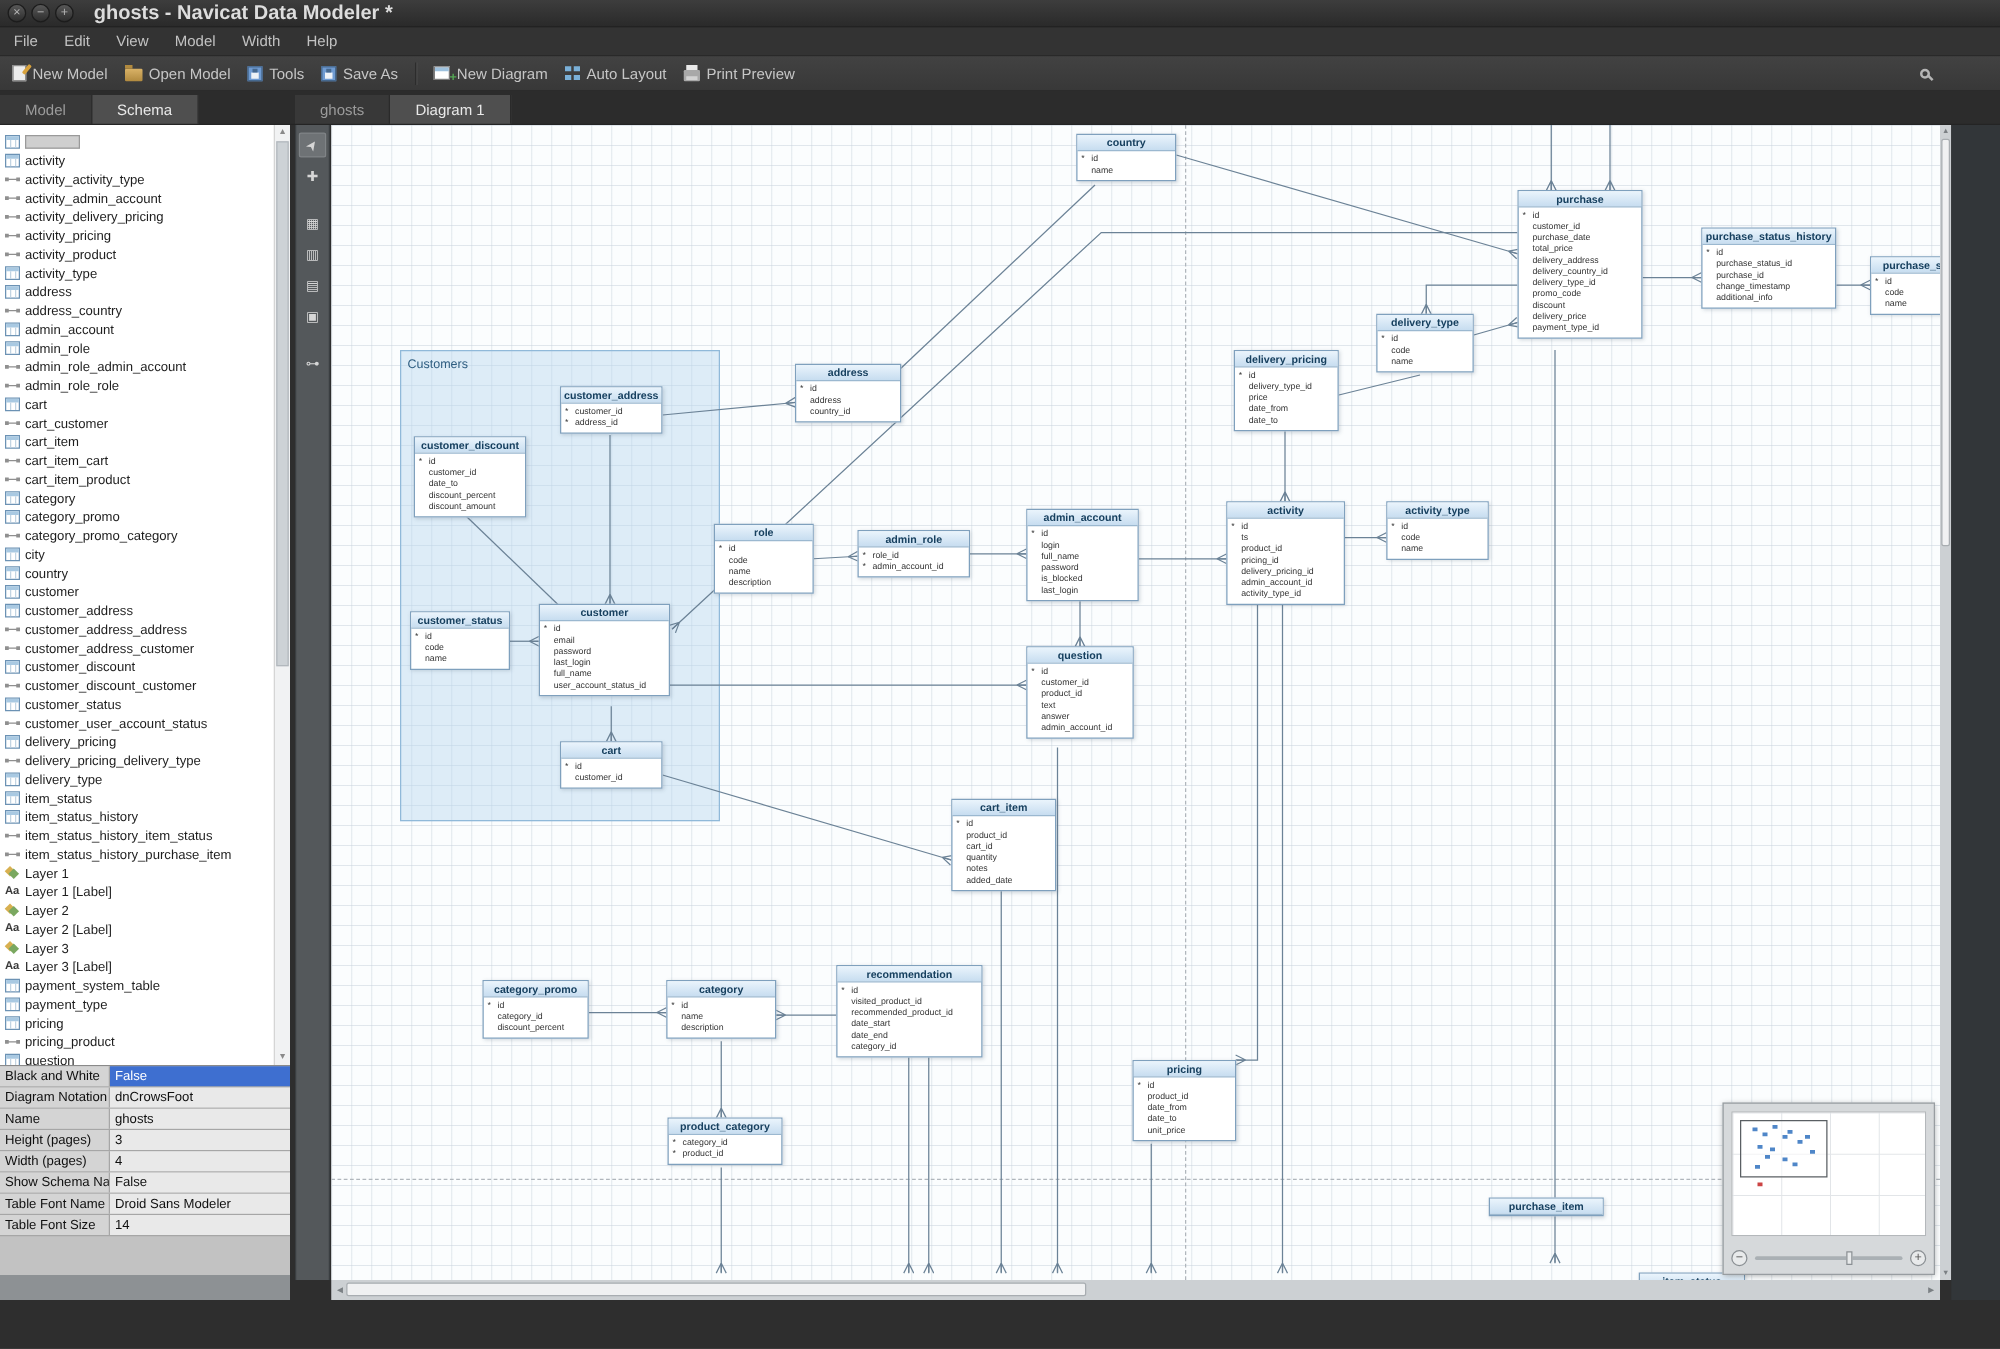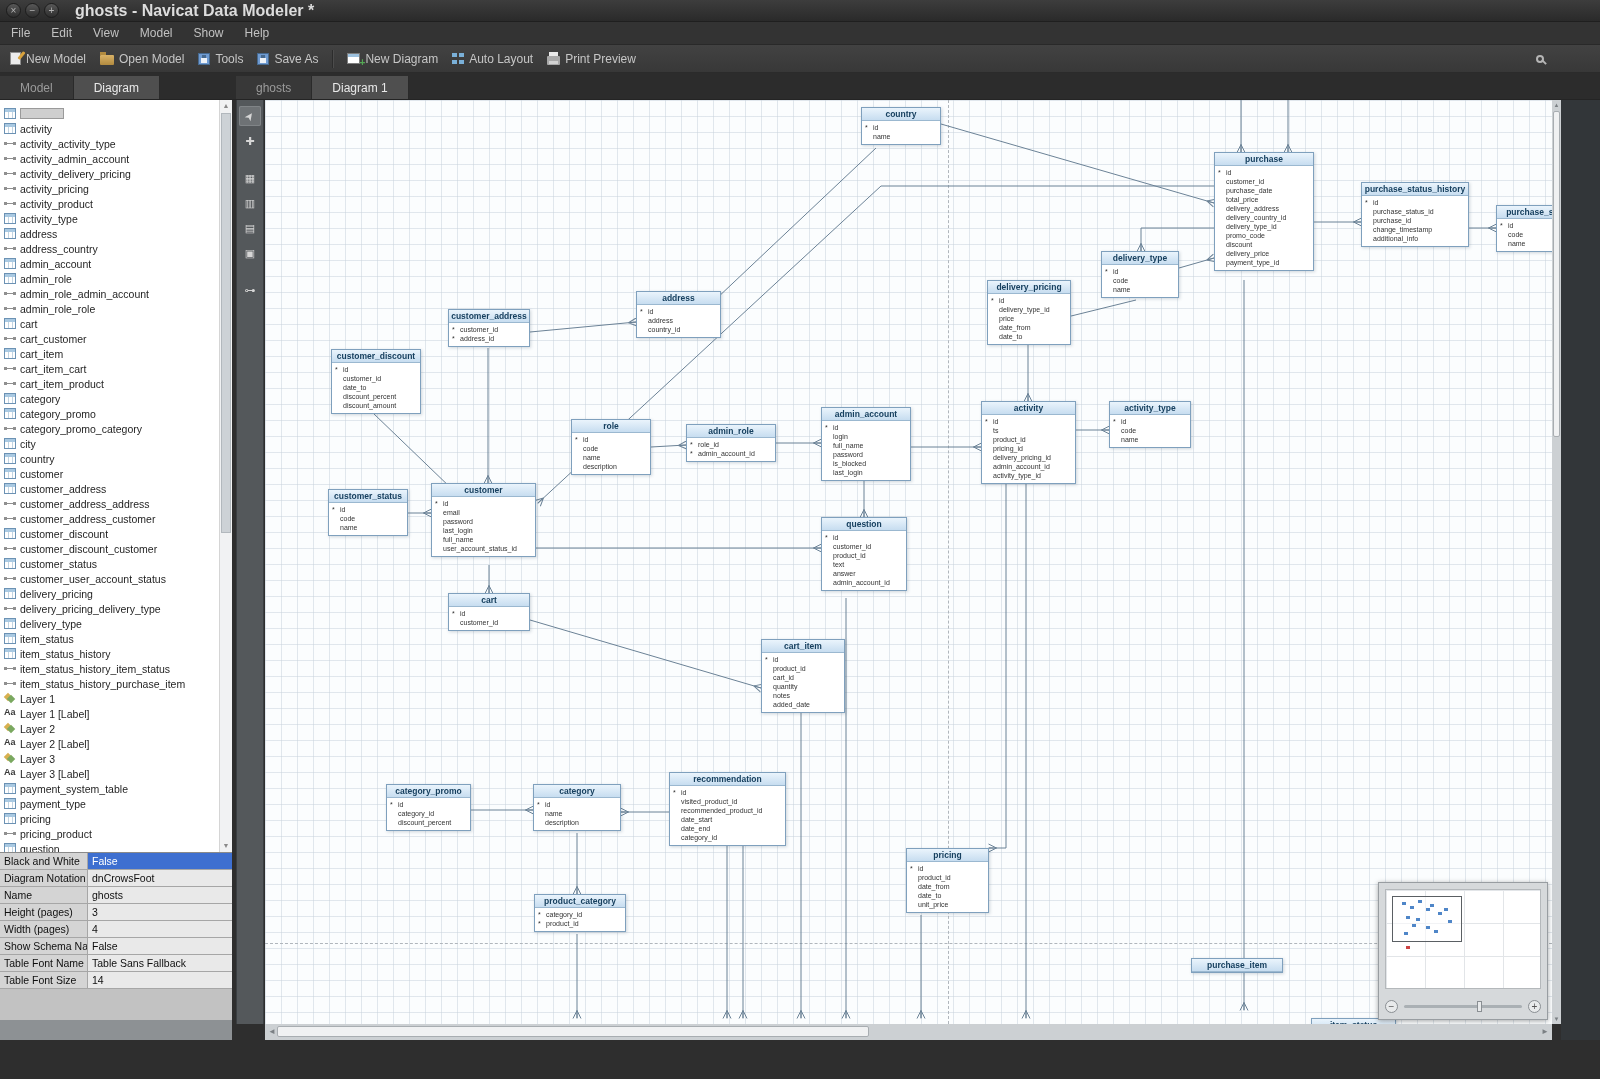--- a/index.html
+++ b/index.html
@@ -145,21 +145,21 @@
     <div class="winbtn" data-name="minimize-button">−</div>
     <div class="winbtn" data-name="maximize-button">+</div>
     <div class="title-text" data-name="window-title">ghosts - Navicat Data Modeler *</div>
   </div>
 
   <div class="menubar" data-name="menubar">
       <div class="menu-item" data-name="menu-file">File</div>
       <div class="menu-item" data-name="menu-edit">Edit</div>
       <div class="menu-item" data-name="menu-view">View</div>
       <div class="menu-item" data-name="menu-model">Model</div>
-      <div class="menu-item" data-name="menu-tools">Show</div>
+      <div class="menu-item" data-name="menu-tools">Width</div>
       <div class="menu-item" data-name="menu-help">Help</div>
     </div>
 
   <div class="toolbar" data-name="toolbar">
       <div class="tbtn" data-name="new-model-button">
         <span class="ti ti-new-model" data-name="new-model-icon"></span>
         <span class="tlabel" data-name="new-model-label">New Model</span>
       </div>
       <div class="tbtn" data-name="open-model-button">
         <span class="ti ti-open-model" data-name="open-model-icon"></span>
@@ -187,21 +187,21 @@
         <span class="tlabel" data-name="print-preview-label">Print Preview</span>
       </div>
       <div class="search-btn" data-name="search-button">
         <span class="mag" data-name="search-icon"></span>
       </div>
     </div>
 
   <div class="tabrow" data-name="tab-row">
     <div class="panel-tabs" data-name="panel-tabs">
         <div class="tab" data-name="tab-model">Model</div>
-        <div class="tab active" data-name="tab-diagram">Diagram</div>
+        <div class="tab active" data-name="tab-diagram">Schema</div>
       </div>
     <div class="doc-tabs" data-name="doc-tabs">
         <div class="tab" data-name="doc-tab-ghosts">ghosts</div>
         <div class="tab active" data-name="doc-tab-diagram-1">Diagram 1</div>
       </div>
   </div>
 
   <div class="main" data-name="main-area">
 
     <div class="sidebar" data-name="left-sidebar">
@@ -434,21 +434,21 @@
           <div class="prow" data-name="property-row-width-pages">
             <div class="pname" data-name="property-name">Width (pages)</div>
             <div class="pval" data-name="property-value">4</div>
           </div>
           <div class="prow" data-name="property-row-show-schema-nam">
             <div class="pname" data-name="property-name">Show Schema Nam</div>
             <div class="pval" data-name="property-value">False</div>
           </div>
           <div class="prow" data-name="property-row-table-font-name">
             <div class="pname" data-name="property-name">Table Font Name</div>
-            <div class="pval" data-name="property-value">Table Sans Fallback</div>
+            <div class="pval" data-name="property-value">Droid Sans Modeler</div>
           </div>
           <div class="prow" data-name="property-row-table-font-size">
             <div class="pname" data-name="property-name">Table Font Size</div>
             <div class="pval" data-name="property-value">14</div>
           </div>
         </div>
     </div>
 
     <div class="toolstrip" data-name="diagram-toolstrip">
         <div class="tool active" data-name="select-tool">
@@ -468,20 +468,23 @@
         </div>
         <div class="tool" data-name="new-image-tool">
           <span data-name="new-image-glyph">▣</span>
         </div>
         <div class="tool gap" data-name="new-relation-tool">
           <span data-name="new-relation-glyph">⊶</span>
         </div>
       </div>
 
     <div class="canvas-wrap" data-name="diagram-canvas">
+      <div class="region" data-name="layer-region-customers" style="left: 55px; top: 180px; width: 256px; height: 377px;">
+        <span class="region-label" data-name="region-label">Customers</span>
+      </div>
       <div class="pbv" data-name="page-boundary-vertical"></div>
       <div class="pbh" data-name="page-boundary-horizontal"></div>
       <svg id="conn" data-name="connections-layer" width="1287" height="924">
         <defs>
           <marker id="crow" markerWidth="10" markerHeight="10" refX="8" refY="4.5" orient="auto" markerUnits="userSpaceOnUse">
             <path d="M0.5,4.5 L8.5,0.5 M0.5,4.5 L8.5,4.5 M0.5,4.5 L8.5,8.5" stroke="#6b8296" fill="none" stroke-width="1"></path>
           </marker>
         </defs>
       <polyline points="611,48 450,200" fill="none" stroke="#6b8296" stroke-width="1" marker-end="url(#crow)" data-name="relation-line-0"></polyline>
           <polyline points="676,24 949,103" fill="none" stroke="#6b8296" stroke-width="1" marker-end="url(#crow)" data-name="relation-line-1"></polyline>

